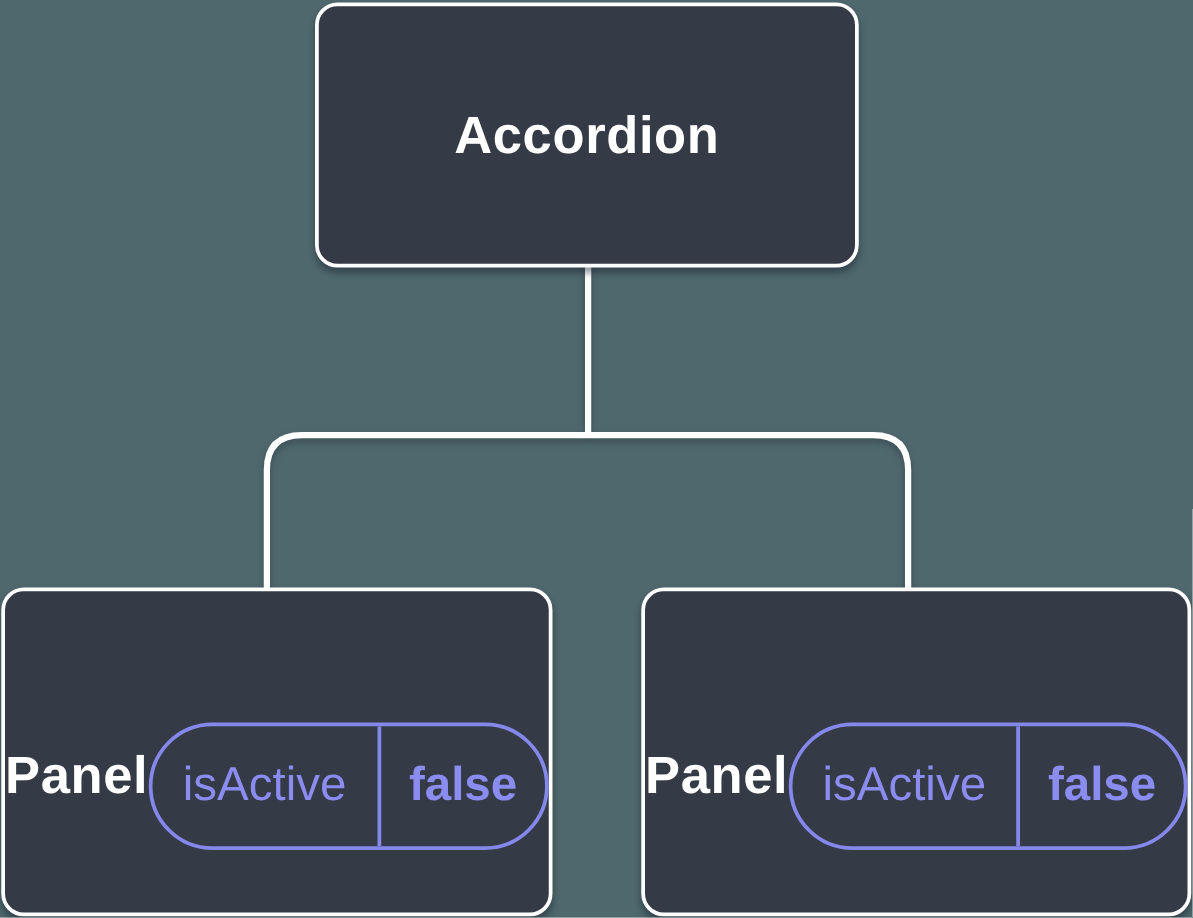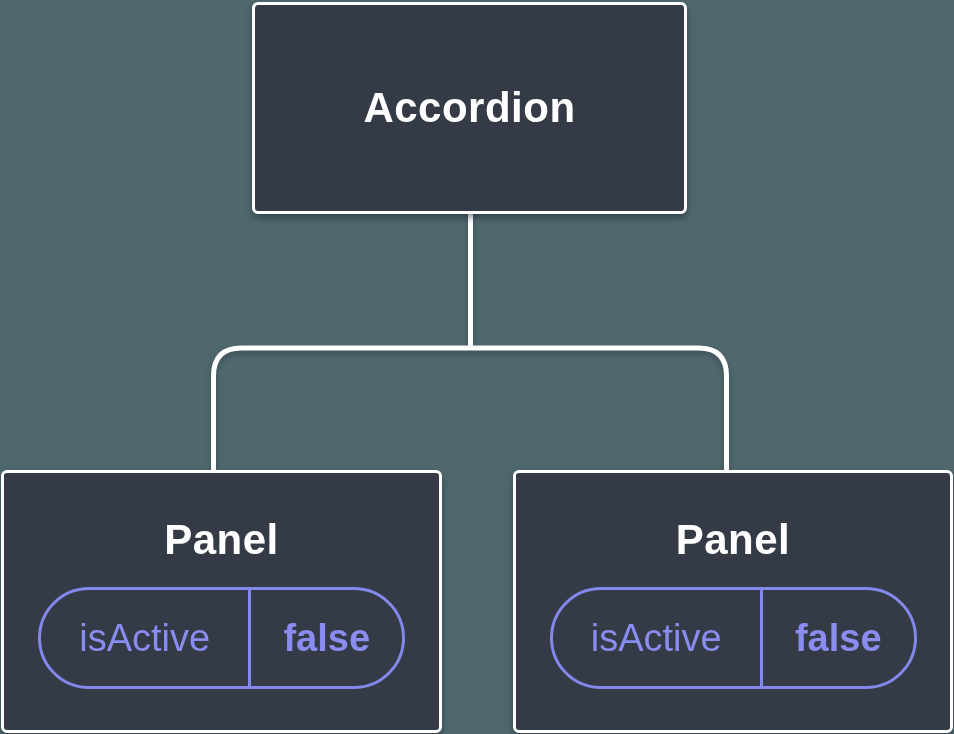--- a/index.html
+++ b/index.html
@@ -30,21 +30,21 @@
   }
   .connectors path {
     fill: none;
     stroke: var(--connector);
     stroke-width: 5;
   }
   .node {
     position: absolute;
     background: var(--node-fill);
     border: 3px solid var(--node-border);
-    border-radius: 6px;
+    border-radius: 18px;
     box-shadow: 0 4px 6px rgba(20, 26, 38, 0.45);
     color: #FFFFFF;
   }
   .node-label {
     font-size: 42px;
     font-weight: 600;
     letter-spacing: 0.5px;
     color: #FFFFFF;
   }
   .node-root {
@@ -53,21 +53,21 @@
     width: 435px;
     height: 212px;
     display: flex;
     align-items: center;
     justify-content: center;
   }
   .node-panel {
     top: 470px;
     height: 263px;
     display: flex;
-    flex-direction: column;
+    flex-direction: row;
     align-items: center;
     padding-top: 37px;
   }
   .node-panel-left  { left: 1px;   width: 441px; }
   .node-panel-right { left: 513px; width: 440px; }
   .node-panel .node-label {
     line-height: 60px;
   }
   .state-pill {
     margin-top: 17px;

